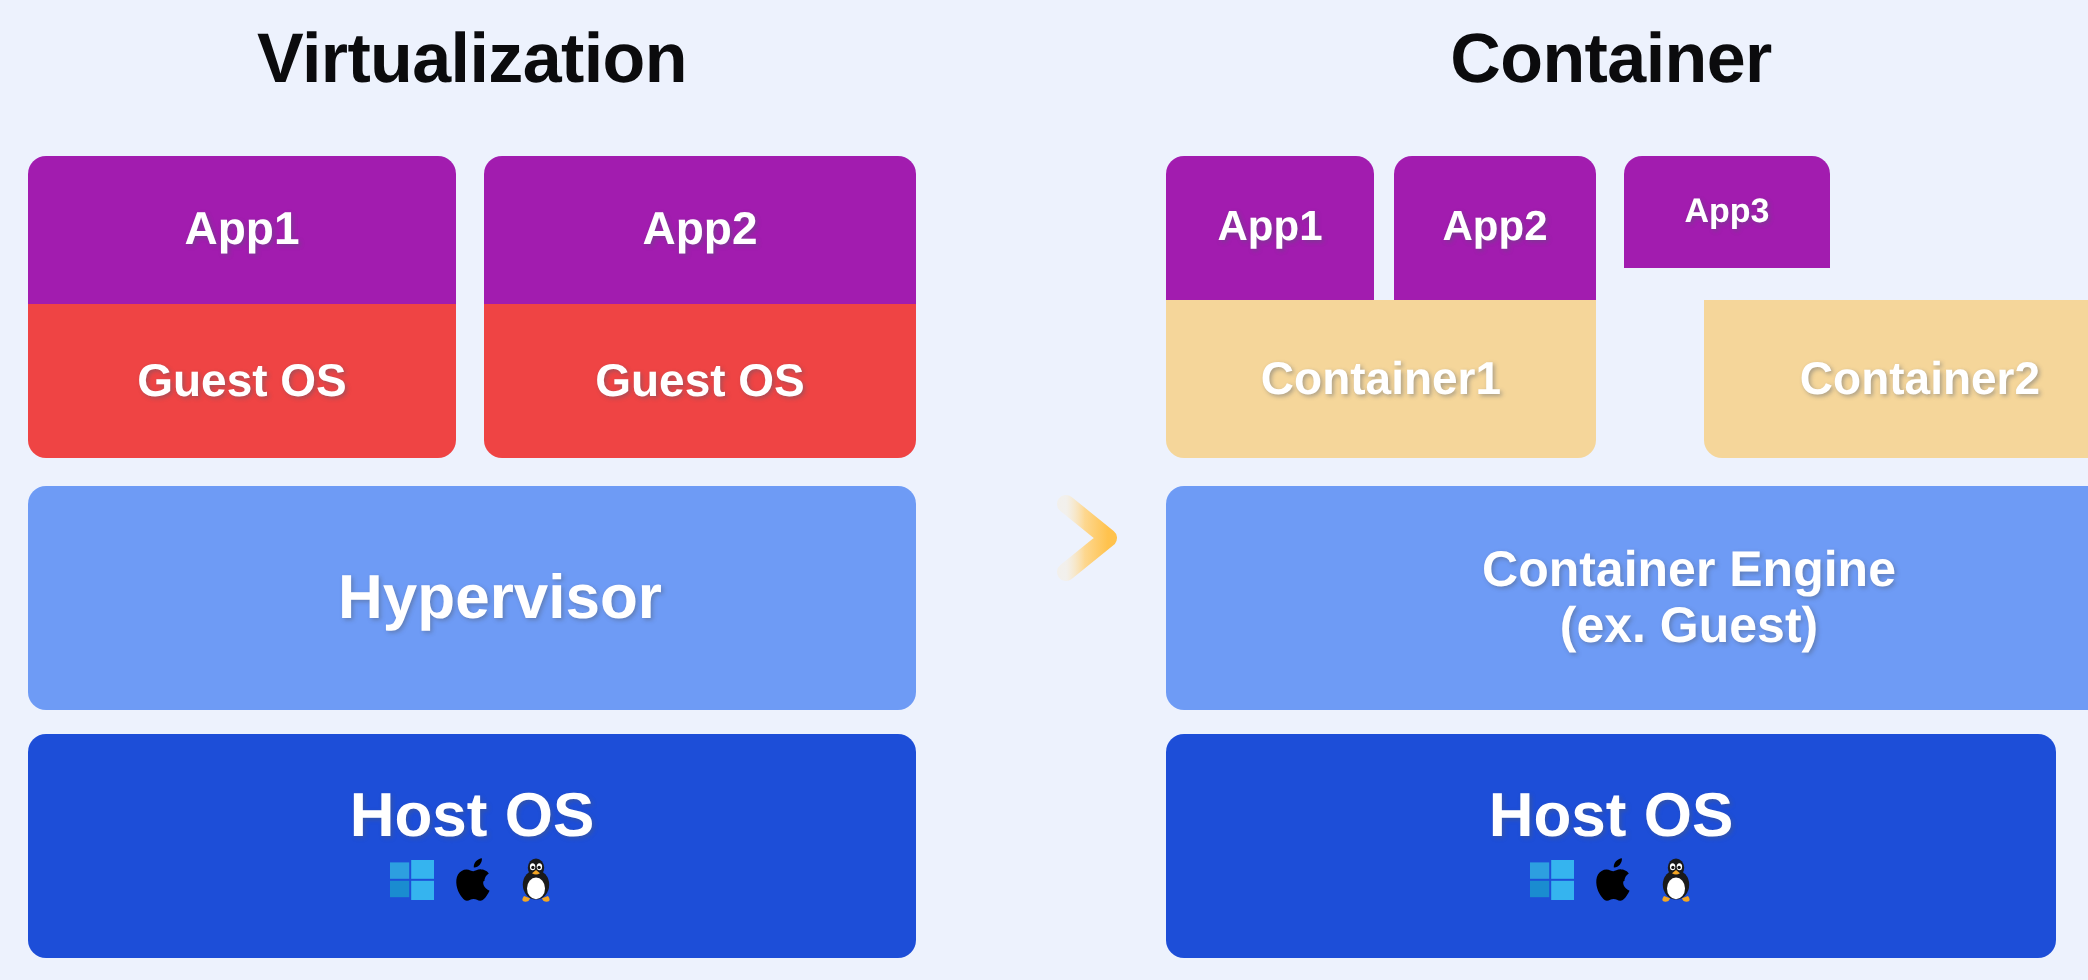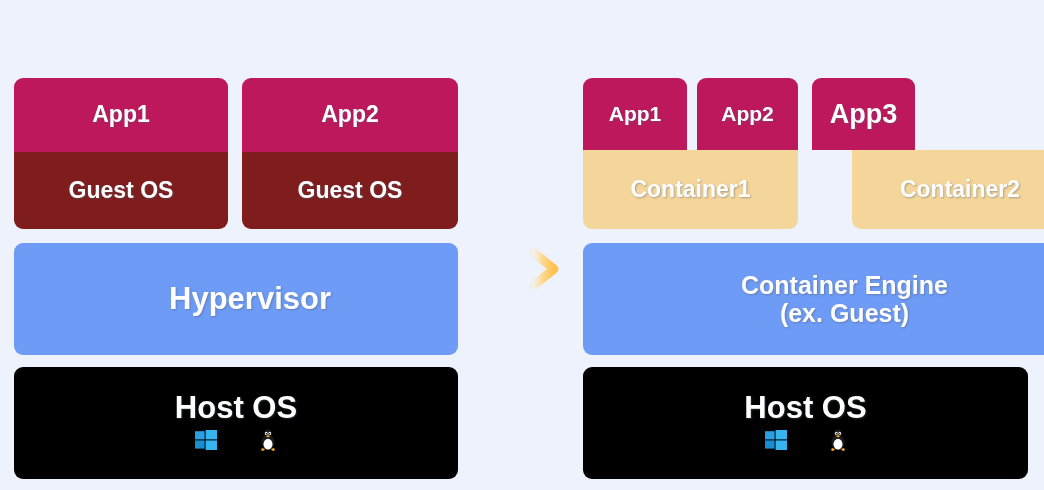--- a/index.html
+++ b/index.html
@@ -44,25 +44,25 @@
     justify-content: center;
     text-align: center;
     color: #ffffff;
     font-weight: bold;
     text-shadow: 1px 1px 2px rgba(80,90,110,0.45);
     line-height: 1.12;
     overflow: hidden;
   }
 
   
-  .c-app      { background: #be185d; }
-  .c-guest    { background: #7f1d1d; }
+  .c-app      { background: #a21caf; }
+  .c-guest    { background: #ef4444; }
   .c-cont     { background: #f5d69a; }
   .c-engine   { background: #6e9bf5; padding-left: 28px; }
-  .c-host     { background: #000000; }
+  .c-host     { background: #1d4ed8; }
 
   
   .r-top    { border-radius: 9px 9px 0 0; }
   .r-bottom { border-radius: 0 0 9px 9px; }
   .r-all    { border-radius: 9px; }
 
   
   #vm1-app   { left: 14px;  top: 78px;  width: 214px; height: 74px; font-size: 23px; }
   #vm1-guest { left: 14px;  top: 152px; width: 214px; height: 77px; font-size: 23px; }
   #vm2-app   { left: 242px; top: 78px;  width: 216px; height: 74px; font-size: 23px; }
@@ -70,21 +70,21 @@
 
   #hypervisor { left: 14px; top: 243px; width: 444px; height: 112px; font-size: 31px; }
   #host-left  { left: 14px; top: 367px; width: 444px; height: 112px; font-size: 31px;
                 flex-direction: column; justify-content: center; }
 
   
   #c1-app1 { left: 583px; top: 78px;  width: 104px; height: 72px; font-size: 21px; }
   #c1-app2 { left: 697px; top: 78px;  width: 101px; height: 72px; font-size: 21px; }
   #cont1   { left: 583px; top: 150px; width: 215px; height: 79px; font-size: 23px; }
 
-  #c2-app3 { left: 812px; top: 78px;  width: 103px; height: 72px; font-size: 27px; }
+  #c2-app3 { left: 812px; top: 78px;  width: 103px; height: 56px; font-size: 17px; }
   #c2-app4 { left: 927px; top: 78px;  width: 101px; height: 72px; font-size: 21px; }
   #cont2   { left: 852px; top: 150px; width: 216px; height: 79px; font-size: 23px; }
 
   #engine    { left: 583px; top: 243px; width: 495px; height: 112px; font-size: 25px; }
   #host-right{ left: 583px; top: 367px; width: 445px; height: 112px; font-size: 31px;
                flex-direction: column; justify-content: center; }
 
   .engine-lines { display: block; }
   .engine-lines span { display: block; }
 
@@ -107,20 +107,21 @@
     top: 247px;
     width: 100px;
     height: 44px;
   }
 </style>
 </head>
 <body>
 
 <div class="stage">
 
+  <div class="col-title" id="title-left">Virtualization</div>
 
   <div class="block c-app r-top" id="vm1-app">App1</div>
   <div class="block c-guest r-bottom" id="vm1-guest">Guest OS</div>
 
   <div class="block c-app r-top" id="vm2-app">App2</div>
   <div class="block c-guest r-bottom" id="vm2-guest">Guest OS</div>
 
   <div class="block c-engine r-all" id="hypervisor">Hypervisor</div>
 
   <div class="block c-host r-all" id="host-left">
@@ -164,20 +165,21 @@
           <stop offset="0%" stop-color="#fbeccd" stop-opacity="0.35"></stop>
           <stop offset="45%" stop-color="#fdd78f"></stop>
           <stop offset="100%" stop-color="#ffc24d"></stop>
         </linearGradient>
       </defs>
       <line x1="6" y1="22" x2="78" y2="22" stroke="url(#arrowGrad)" stroke-width="9" stroke-linecap="round"></line>
       <polyline points="62,5 83,22 62,39" fill="none" stroke="url(#arrowGrad)" stroke-width="9" stroke-linecap="round" stroke-linejoin="round"></polyline>
     </svg>
   </div>
 
+  <div class="col-title" id="title-right">Container</div>
 
   <div class="block c-app r-top" id="c1-app1">App1</div>
   <div class="block c-app r-top" id="c1-app2">App2</div>
   <div class="block c-cont r-bottom" id="cont1">Container1</div>
 
   <div class="block c-app r-top" id="c2-app3">App3</div>
   <div class="block c-cont r-bottom" id="cont2">Container2</div>
 
   <div class="block c-engine r-all" id="engine">
     <span class="engine-lines">

